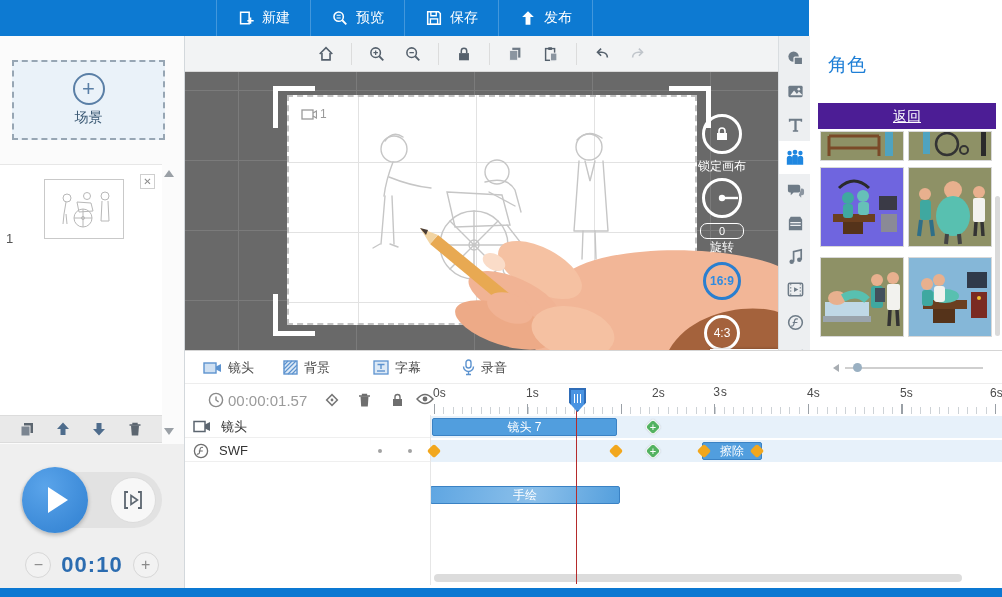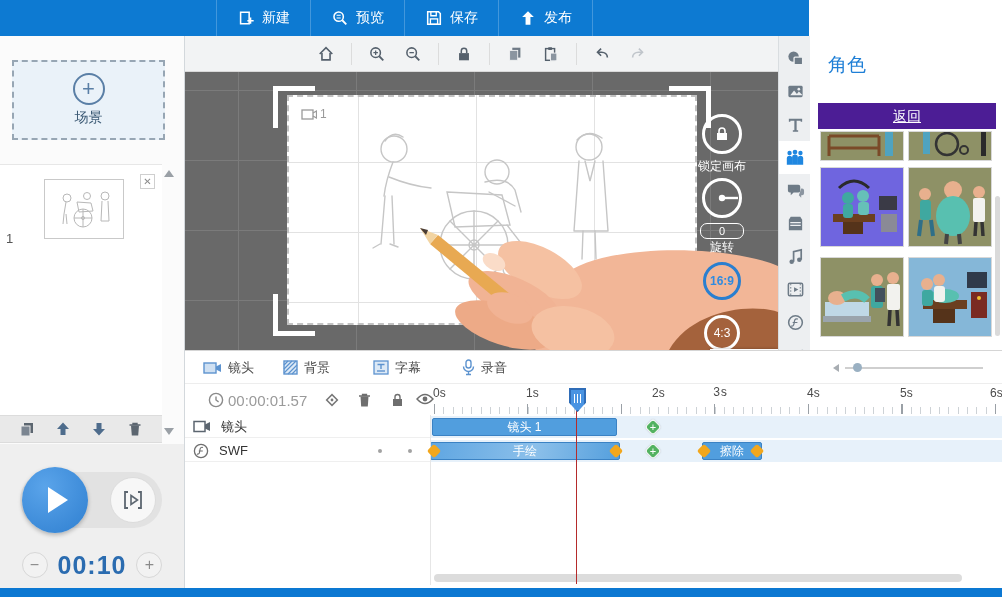--- a/index.html
+++ b/index.html
@@ -28,21 +28,21 @@
   .scene-toolbar { position:absolute; left:0; top:379px; width:162px; height:28px; background:#e9e9e9; border-top:1px solid #dcdcdc; border-bottom:1px solid #dcdcdc; display:flex; align-items:center; justify-content:center; gap:20px; }
   .scene-toolbar .ic { cursor:pointer; }
 
   .player-area { position:absolute; left:0; top:408px; width:184px; height:144px; background:#efefef; }
   .player-pill { position:absolute; left:20px; top:28px; width:142px; height:56px; background:#e2e2e2; border-radius:28px; }
   .play-btn { position:absolute; left:22px; top:23px; width:66px; height:66px; border-radius:50%; background:radial-gradient(circle at 35% 30%, #5aa4ea, #2f7fd0); box-shadow:0 2px 4px rgba(0,0,0,.25); cursor:pointer; display:flex; align-items:center; justify-content:center; }
   .play-tri { width:0; height:0; border-left:20px solid #fff; border-top:13px solid transparent; border-bottom:13px solid transparent; margin-left:6px; }
   .preview-btn { position:absolute; left:110px; top:33px; width:46px; height:46px; border-radius:50%; background:#f7f7f7; border:1px solid #dcdcdc; cursor:pointer; display:flex; align-items:center; justify-content:center; }
   .dur-row { position:absolute; left:14px; top:104px; width:156px; height:34px; display:flex; align-items:center; justify-content:center; gap:10px; }
   .dur-btn { width:26px; height:26px; border-radius:50%; background:#f2f2f2; border:1px solid #d7d7d7; color:#8a8a8a; font-size:16px; line-height:23px; text-align:center; cursor:pointer; }
-  .dur-text { color:#2b6cb0; font-size:25px; font-weight:bold; letter-spacing:1px; }
+  .dur-text { color:#2b6cb0; font-size:22px; font-weight:bold; letter-spacing:1px; }
 
   
   .canvas-area { left:185px; top:36px; width:593px; height:314px; }
   .canvas-toolbar { position:absolute; left:0; top:0; width:593px; height:36px; background:#f2f3f4; border-bottom:1px solid #d9d9d9; display:flex; align-items:center; justify-content:center; }
   .ct-group { display:flex; align-items:center; gap:18px; padding:0 16px; height:22px; border-left:1px solid #dcdcdc; }
   .ct-group:first-child { border-left:none; }
   .ct-ic { cursor:pointer; }
   .workspace { position:absolute; left:0; top:36px; width:593px; height:278px; overflow:hidden; background-color:#696969;
     background-image:linear-gradient(#7b7b7b 1px,transparent 1px),linear-gradient(90deg,#7b7b7b 1px,transparent 1px);
     background-size:118px 70px; background-position:53px 18px; }
@@ -100,21 +100,21 @@
 
   .playhead { position:absolute; left:384px; top:37px; width:17px; height:24px; background:#4a94e2; border:2px solid #2f6db8; box-shadow:0 0 0 2px #efe87c; clip-path:polygon(0 0,100% 0,100% 60%,50% 100%,0 60%); z-index:6; cursor:ew-resize; }
   .playhead .bars { position:absolute; left:3px; top:4px; width:7px; height:9px; background:repeating-linear-gradient(90deg,#fff 0 1px,transparent 1px 3px); }
   .playhead-line { position:absolute; left:391px; top:60px; width:1px; height:173px; background:#b52b2b; z-index:5; }
 
   .track-row { position:absolute; left:0; width:817px; height:22px; }
   .track-head { position:absolute; left:0; top:0; width:245px; height:22px; border-bottom:1px solid #efefef; display:flex; align-items:center; }
   .track-name { font-size:13px; color:#333; margin-left:10px; }
   .track-lane { position:absolute; left:245px; top:0; width:572px; height:22px; background:#e7f1fa; }
   .clip { position:absolute; top:2px; height:18px; background:#519ede; border:1px solid #3a82c4; border-radius:2px; color:#fff; font-size:12px; text-align:center; line-height:16px; cursor:pointer; overflow:hidden; }
-  .clip.grad { background:linear-gradient(100deg,#5fa6e2 0%,#8cc0ea 55%,#549fdd 100%); }
+  .clip.grad { background:linear-gradient(100deg,#5fa6e2 0%,#8cc0ea 55%,#549fdd 100%);margin-top:44px; }
   .kf { position:absolute; width:10px; height:10px; background:#f2a71d; transform:rotate(45deg); border-radius:2px; z-index:4; cursor:pointer; }
   .addkf { position:absolute; width:12px; height:12px; background:#53b261; transform:rotate(45deg); border-radius:3px; border:1px solid #fff; box-shadow:0 0 2px rgba(0,0,0,.2); z-index:4; cursor:pointer; }
   .addkf span { position:absolute; left:0; top:0; width:12px; height:12px; transform:rotate(-45deg); color:#fff; font-size:11px; line-height:11px; text-align:center; }
   .swf-dot { position:absolute; width:4px; height:4px; border-radius:50%; background:#a2a2a2; top:9px; cursor:pointer; }
   .tl-divider { position:absolute; left:245px; top:64px; width:1px; height:170px; background:#e6e6e6; }
   .hscroll { position:absolute; left:249px; top:223px; width:528px; height:8px; background:#dcdcdc; border-radius:4px; cursor:pointer; }
 
   .bottom-bar { left:0; top:588px; width:1002px; height:9px; background:#0c78d2; }
 </style>
 </head>
@@ -583,21 +583,21 @@
 
     <div class="track-row" style="top:65px;">
       <div class="track-head">
         <svg style="margin-left:8px;" width="18" height="13" viewBox="0 0 18 13">
             <rect x="1" y="1.5" width="11" height="10" fill="none" stroke="#5c6670" stroke-width="1.5"></rect>
             <path d="M12 4.5 17 2v9l-5-2.5Z" fill="#5c6670"></path>
           </svg>
         <span class="track-name">镜头</span>
       </div>
       <div class="track-lane">
-        <div class="clip" style="left:2px; width:185px;">镜头 1</div>
+        <div class="clip" style="left:2px; width:185px;">镜头 7</div>
         <div class="addkf" style="left:217px; top:5px;">
             <span>+</span>
           </div>
       </div>
     </div>
 
     <div class="track-row" style="top:89px;">
       <div class="track-head">
         <svg style="margin-left:8px;" width="16" height="16" viewBox="0 0 16 16">
             <circle cx="8" cy="8" r="6.6" fill="none" stroke="#6e6e6e" stroke-width="1.3"></circle>

